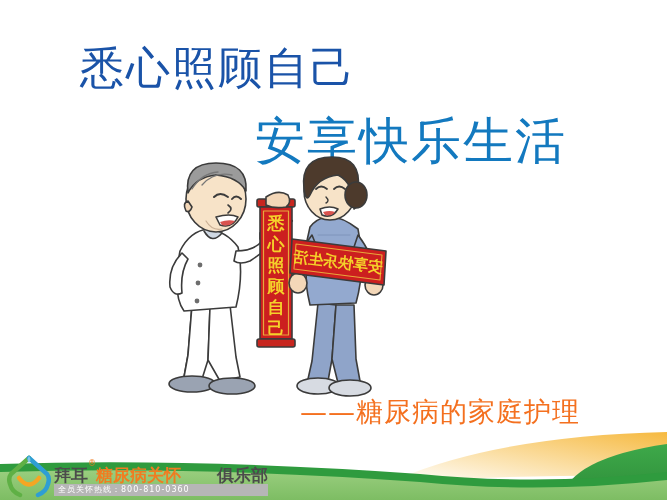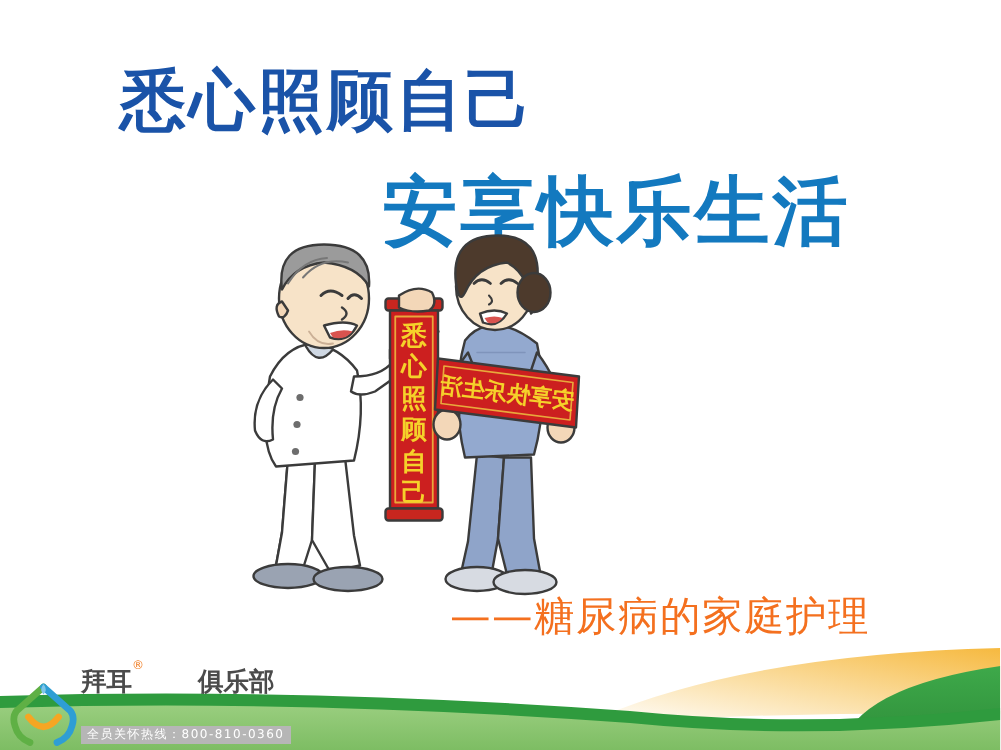--- a/index.html
+++ b/index.html
@@ -12,21 +12,21 @@
     width: 667px;
     height: 500px;
     background: #ffffff;
     overflow: hidden;
     font-family: "DejaVu Sans", "Liberation Sans", sans-serif;
   }
 
   
   .title-line {
     position: absolute;
-    font-weight: bold;
+    font-weight: normal;
     letter-spacing: 2px;
     white-space: nowrap;
     line-height: 1;
   }
   #title-line-1 {
     left: 80px;
     top: 46px;
     font-size: 44px;
     color: #1a53a8;
   }
@@ -113,21 +113,21 @@
     letter-spacing: 0px;
   }
   .logo-club-end {
     font-size: 17px;
     font-weight: bold;
     color: #4b4b4b;
     letter-spacing: 0px;
     margin-left: 36px;
   }
   #logo-hotline {
-    margin-top: 20px;
+    margin-top: 0;
     background: #b6b6b6;
     color: #ffffff;
     font-size: 8px;
     letter-spacing: 1px;
     padding: 1px 4px;
     white-space: nowrap;
     line-height: 1.2;
   }
 </style>
 </head>
@@ -283,20 +283,21 @@
         <path d="M13 24 Q23 37 33 24" fill="none" stroke="#f5a623" stroke-width="4.5" stroke-linecap="round"></path>
 
         <path d="M23 2 Q26 6 23 9 Q20 6 23 2 Z" fill="#7ec6e8"></path>
       </svg>
     </div>
 
     <div id="logo-text-wrap">
       <div id="logo-wordmark">
         <span class="logo-brand">拜耳</span>
         <span class="logo-star">®</span>
+        <span class="logo-club-mid">糖尿病关怀</span>
         <span class="logo-club-end">俱乐部</span>
       </div>
       <div id="logo-hotline">全员关怀热线：800-810-0360</div>
     </div>
 
   </div>
 
 </div>
 
 </body></html>

